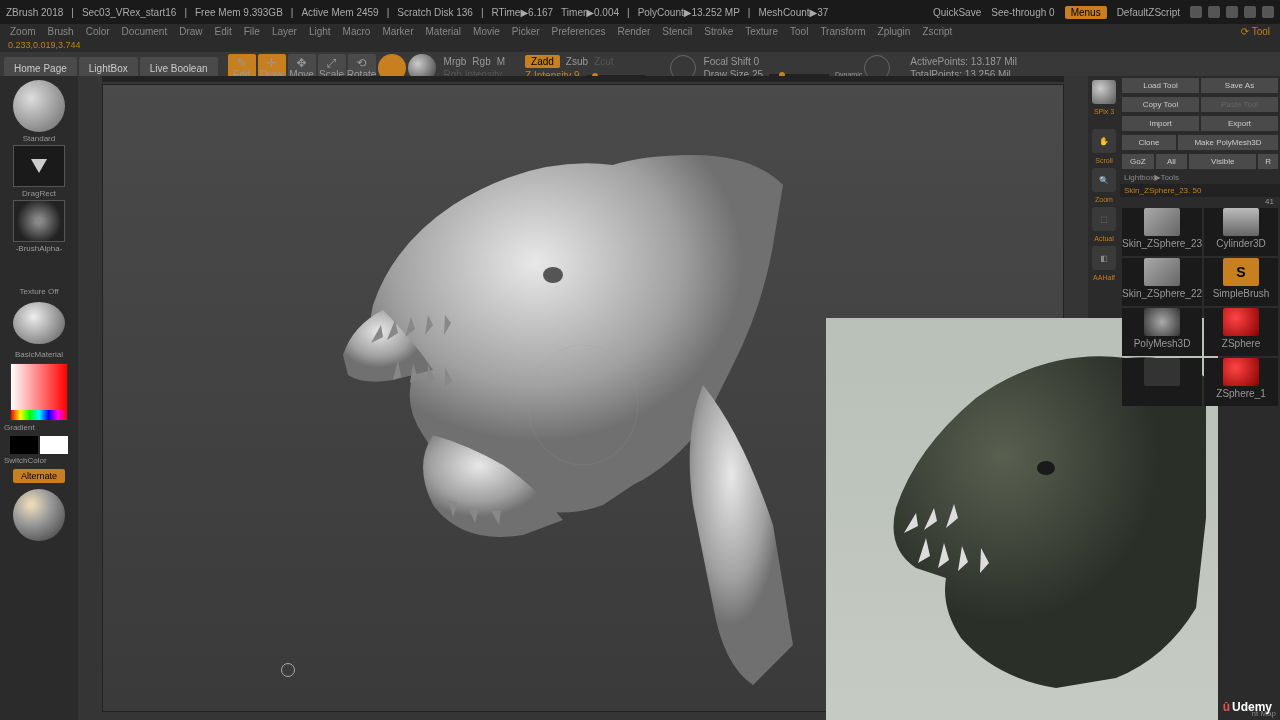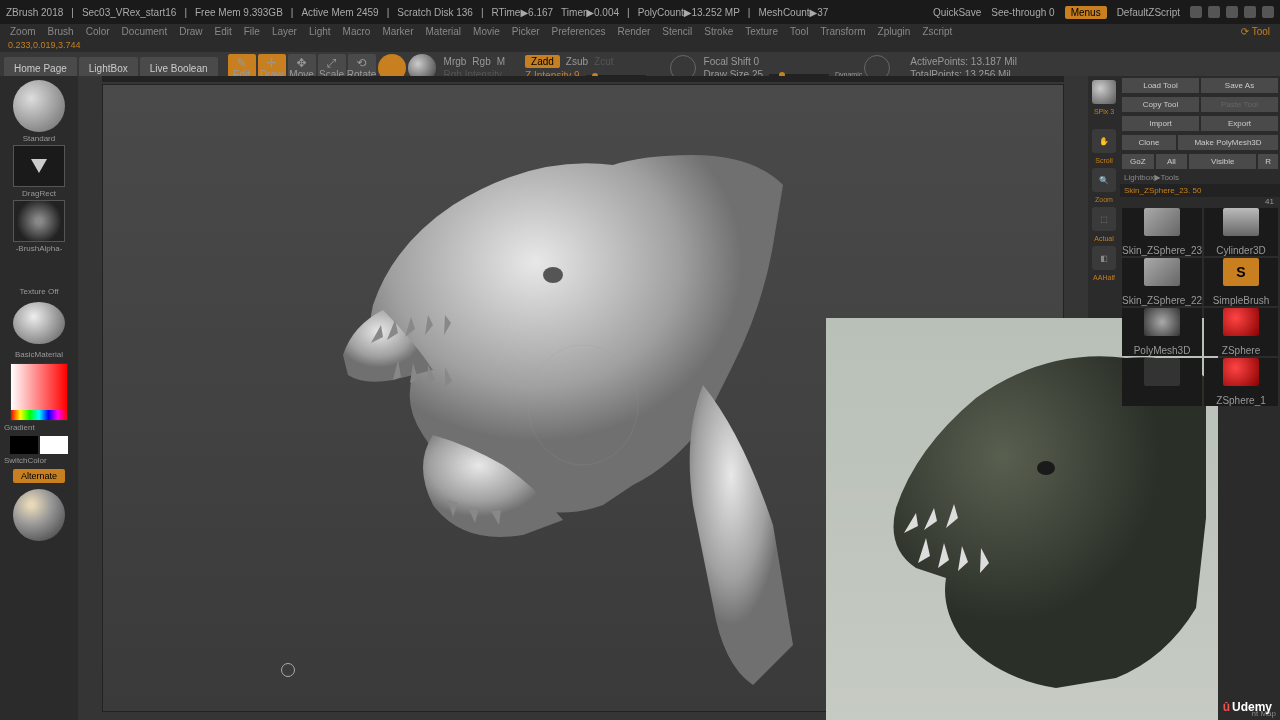--- a/index.html
+++ b/index.html
@@ -51,21 +51,21 @@
 .right-toolbar{width:32px;background:#2b2b2b;display:flex;flex-direction:column;align-items:center;gap:4px;padding:4px 0}
 .rt-btn{width:24px;height:24px;background:#3a3a3a;border-radius:3px;display:flex;align-items:center;justify-content:center;font-size:8px;color:#888}
 .rt-btn.sphere{background:radial-gradient(circle at 35% 35%,#ccc,#555);border-radius:3px}
 .rt-label{font-size:7px;color:#c77f1f}
 .tool-panel{width:160px;background:#2b2b2b;display:flex;flex-direction:column}
 .tool-row{display:flex;gap:2px;padding:2px}
 .tb{flex:1;background:#4a4a4a;padding:3px 4px;font-size:8px;text-align:center;color:#ccc;border-radius:0}
 .tb.dim{color:#666}
 .tool-input{background:#222;padding:2px 4px;font-size:8px;color:#c77f1f;margin:0}
 .tool-grid{display:grid;grid-template-columns:1fr 1fr;gap:2px;padding:2px}
-.tool-item{background:#1a1a1a;height:48px;display:flex;flex-direction:column;align-items:center;justify-content:space-between;font-size:7px;color:#888;position:relative}
+.tool-item{background:#1a1a1a;height:48px;display:flex;flex-direction:column;align-items:center;justify-content:flex-start;font-size:7px;color:#888;position:relative}
 .tool-thumb{width:36px;height:28px;background:#333;margin-bottom:2px;border-radius:2px}
 .thumb-trex{background:linear-gradient(135deg,#aaa,#666)}
 .thumb-cyl{background:linear-gradient(180deg,#bbb,#666)}
 .thumb-s{background:#c77f1f;display:flex;align-items:center;justify-content:center;color:#000;font-size:14px;font-weight:bold}
 .thumb-star{background:radial-gradient(circle,#aaa,#333)}
 .thumb-red{background:radial-gradient(circle at 35% 35%,#f44,#800)}
 .section-label{font-size:8px;color:#888;padding:2px 4px}
 .udemy{position:absolute;right:8px;bottom:6px;font-size:12px;color:#fff;font-weight:bold}
 .udemy::before{content:"û";color:#ec5252;margin-right:2px}
 </style>

